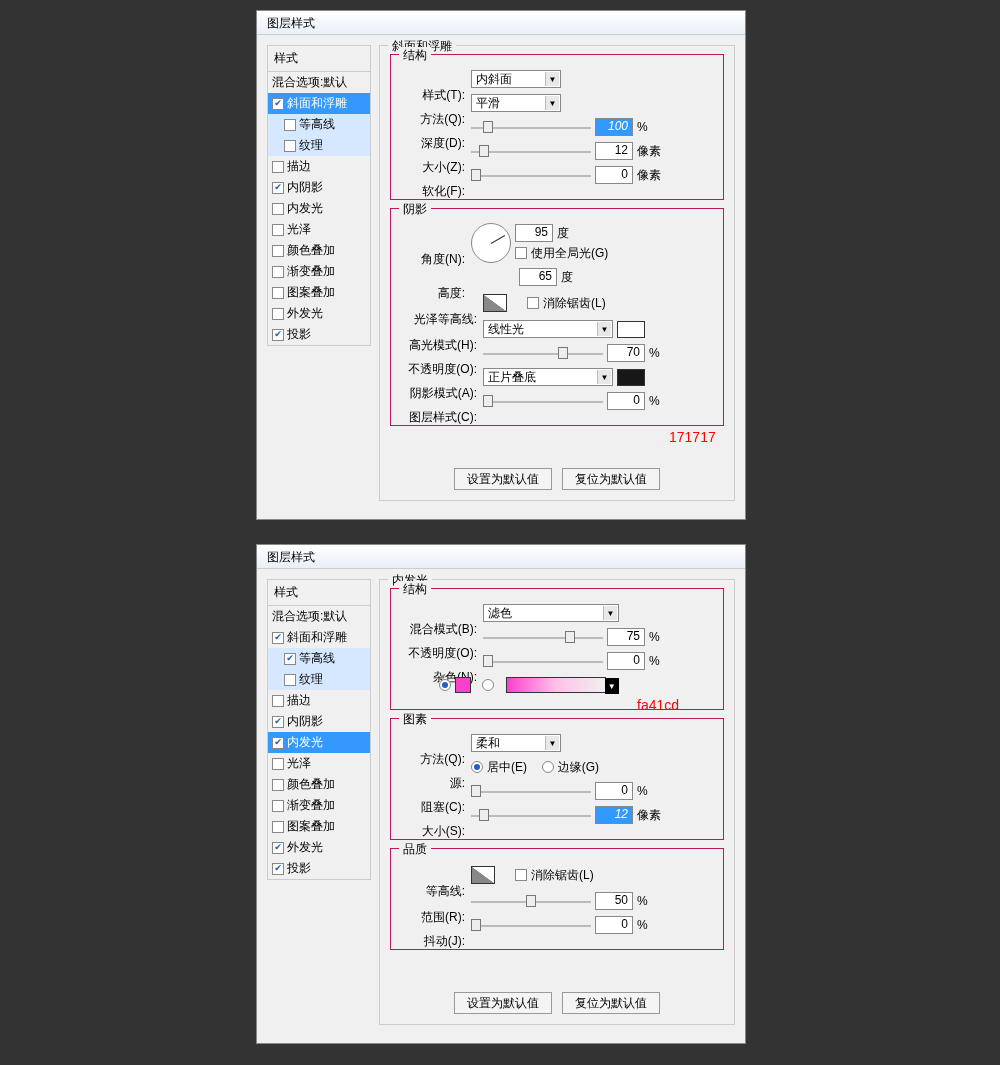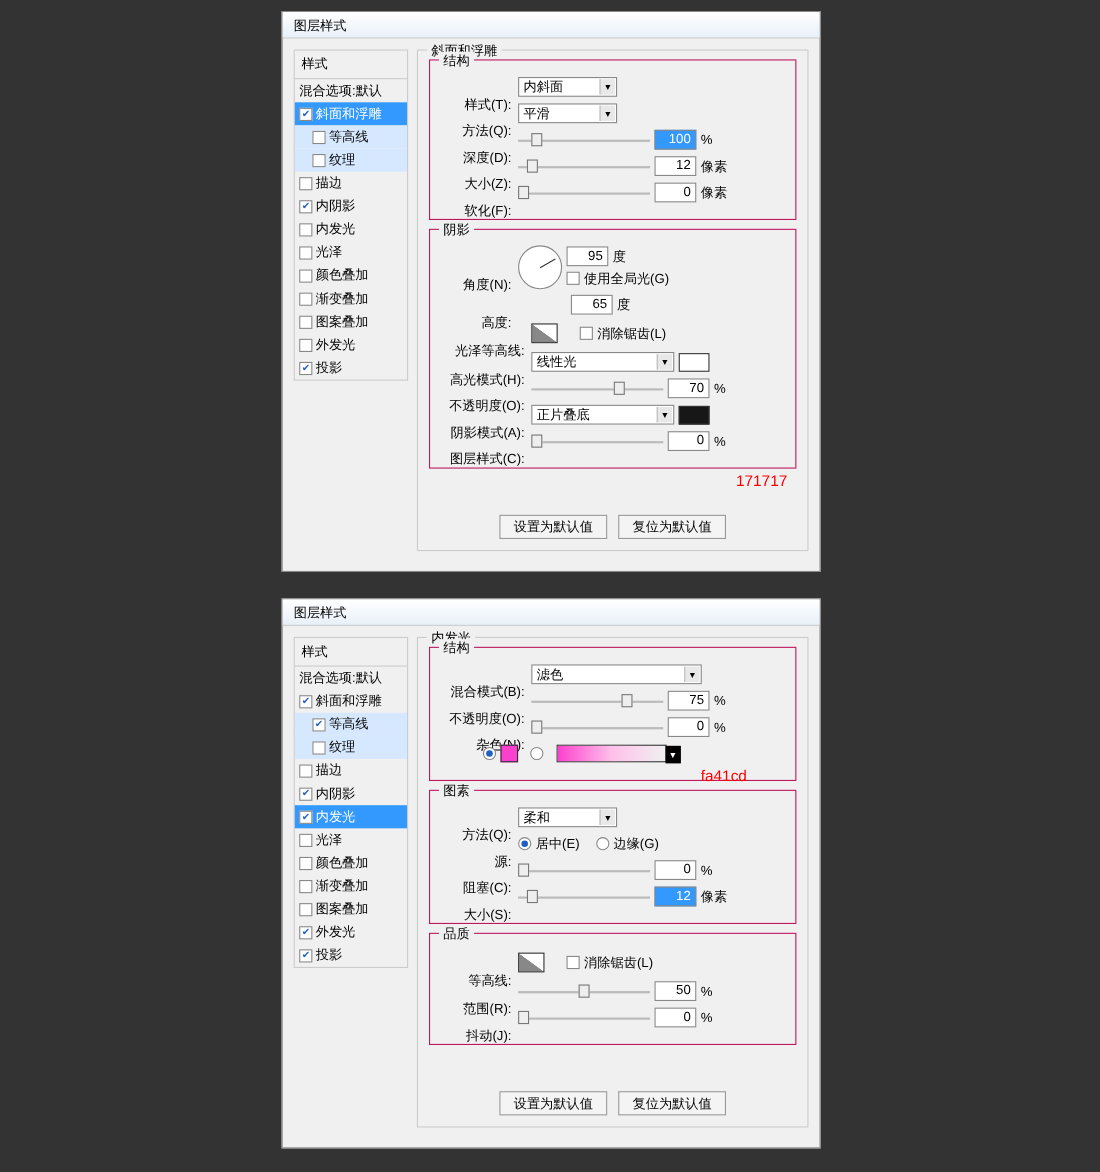--- a/index.html
+++ b/index.html
@@ -25,21 +25,21 @@
   .inner-fieldset .fieldset-label { top: -8px; }
   
   .row { display: flex; align-items: center; height: 24px; gap: 4px; }
   .lbl { width: 66px; text-align: right; padding-right: 2px; margin-top: 33px; }
   .select { border: 1px solid #888; background: #fff; height: 18px; display: flex; align-items: center; padding: 0 4px; position: relative; }
   .select .arrow { position: absolute; right: 1px; top: 1px; bottom: 1px; width: 14px; background: #e8e8e8; border-left: 1px solid #bbb; display: flex; align-items: center; justify-content: center; font-size: 8px; }
   .slider { flex: 0 0 120px; height: 16px; position: relative; }
   .slider-track { position: absolute; left: 0; right: 0; top: 8px; height: 2px; background: #bbb; }
   .slider-thumb { position: absolute; top: 2px; width: 10px; height: 12px; background: #eee; border: 1px solid #777; }
   .num-input { width: 38px; height: 18px; border: 1px solid #888; background: #fff; text-align: right; padding: 0 4px; }
-  .num-input.hl { background: #3399ff; color: #fff; }
+  .num-input.hl { background: #3399ff; color: #fff; font-style: italic; }
   .unit { width: 28px; }
   .radio { width: 12px; height: 12px; border: 1px solid #888; border-radius: 50%; background: #fff; display: inline-flex; align-items: center; justify-content: center; }
   .radio.checked::before { content: ""; width: 6px; height: 6px; border-radius: 50%; background: #2060c0; }
   
   .angle-dial { width: 40px; height: 40px; border: 1px solid #888; border-radius: 50%; background: #fff; position: relative; }
   .angle-dial::before { content: ""; position: absolute; left: 50%; top: 50%; width: 16px; height: 1px; background: #333; transform-origin: left center; transform: rotate(-30deg); }
   
   .swatch { width: 24px; height: 18px; border: 1px solid #333; }
   .swatch.contour { background: linear-gradient(to top right, #888 49%, #fff 51%); }
   .swatch-color { width: 28px; height: 17px; border: 1px solid #333; }
@@ -298,21 +298,21 @@
           </div>
       </div>
     </div>
     <div class="right-panel">
       <div class="fieldset">
         <span class="fieldset-label">内发光</span>
         <div class="inner-fieldset">
           <span class="fieldset-label">结构</span>
           <div class="row">
               <span class="lbl" style="width:78px">混合模式(B):</span>
-              <div class="select" style="width:155px">
+              <div class="select" style="width:136px">
                 <span>滤色</span>
                 <span class="arrow">▼</span>
               </div>
             </div>
           <div class="row">
               <span class="lbl" style="width:78px">不透明度(O):</span>
               <div class="slider">
                 <div class="slider-track"></div>
                 <div class="slider-thumb" style="left:82px"></div>
               </div>

